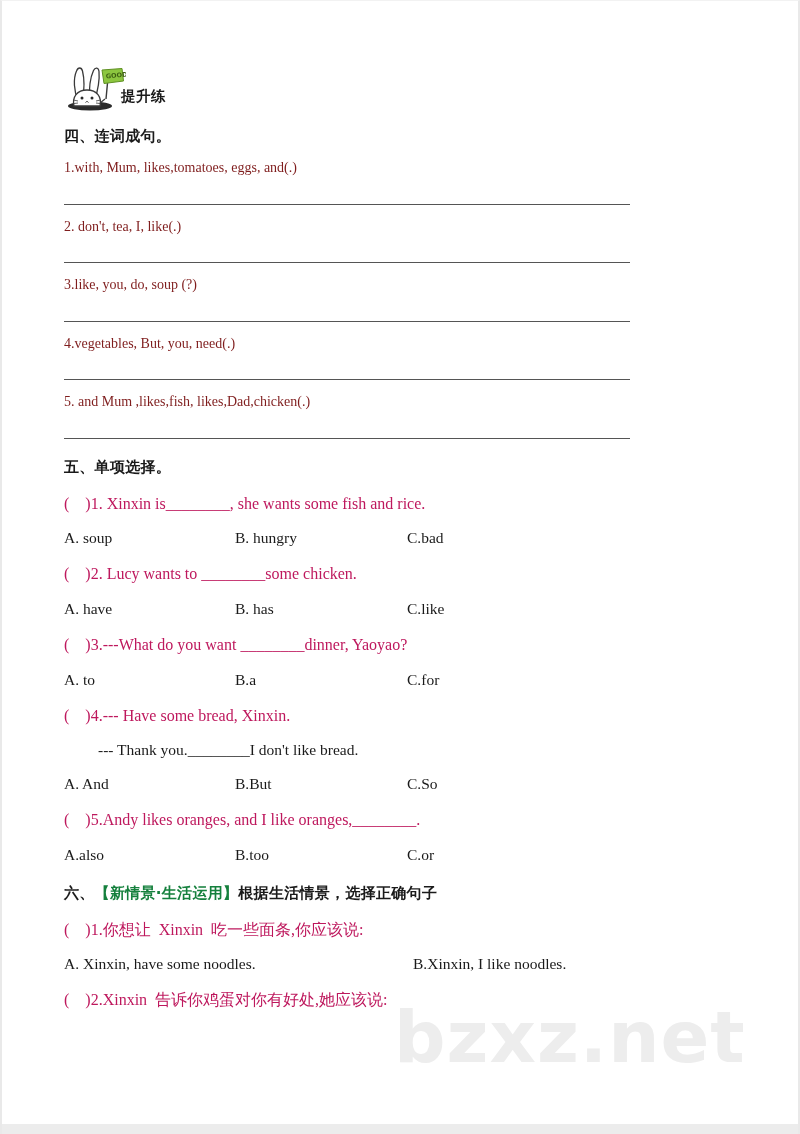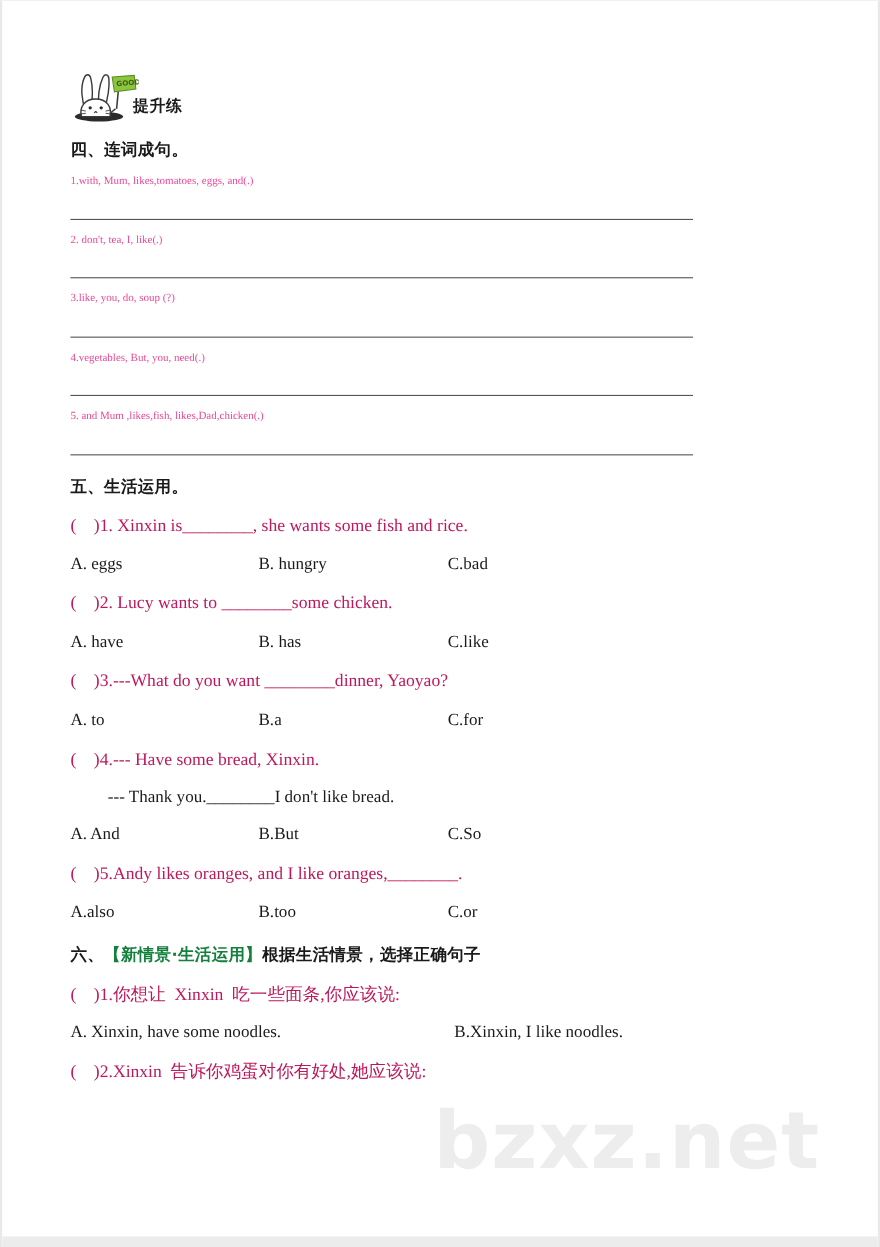--- a/index.html
+++ b/index.html
@@ -75,22 +75,22 @@
   .sec5-heading { margin-top: 0; }
   .sec6-heading { margin-top: 0; }
   .hl-blue { color: #15803d; }
 
   
   .wo-item {
     margin-top: 13px;
   }
   .wo-prompt {
     font-family: "Liberation Serif", serif;
-    font-size: 10px;
-    color: #ec4899;
+    font-size: 14px;
+    color: #7f1d1d;
     line-height: 1.25;
   }
   .wo-rule {
     margin-top: 27px;
     border-bottom: 1.4px solid #555;
     width: 566px;
   }
 
   
   .mc-question {
@@ -200,25 +200,25 @@
       <div class="wo-prompt">4.vegetables, But, you, need(.)</div>
       <div class="wo-rule"></div>
     </div>
     <div class="wo-item">
       <div class="wo-prompt">5. and Mum ,likes,fish, likes,Dad,chicken(.)</div>
       <div class="wo-rule"></div>
     </div>
 
     <div class="sec5-gap"></div>
 
-    <div class="section-heading sec5-heading">五、生活运用。</div>
+    <div class="section-heading sec5-heading">五、单项选择。</div>
 
     <div class="mc-question">(    )1. Xinxin is________, she wants some fish and rice.</div>
     <div class="mc-options">
-      <div class="opt opt-a">A. eggs</div>
+      <div class="opt opt-a">A. soup</div>
       <div class="opt opt-b">B. hungry</div>
       <div class="opt opt-c">C.bad</div>
     </div>
 
     <div class="mc-question">(    )2. Lucy wants to ________some chicken.</div>
     <div class="mc-options">
       <div class="opt opt-a">A. have</div>
       <div class="opt opt-b">B. has</div>
       <div class="opt opt-c">C.like</div>
     </div>

